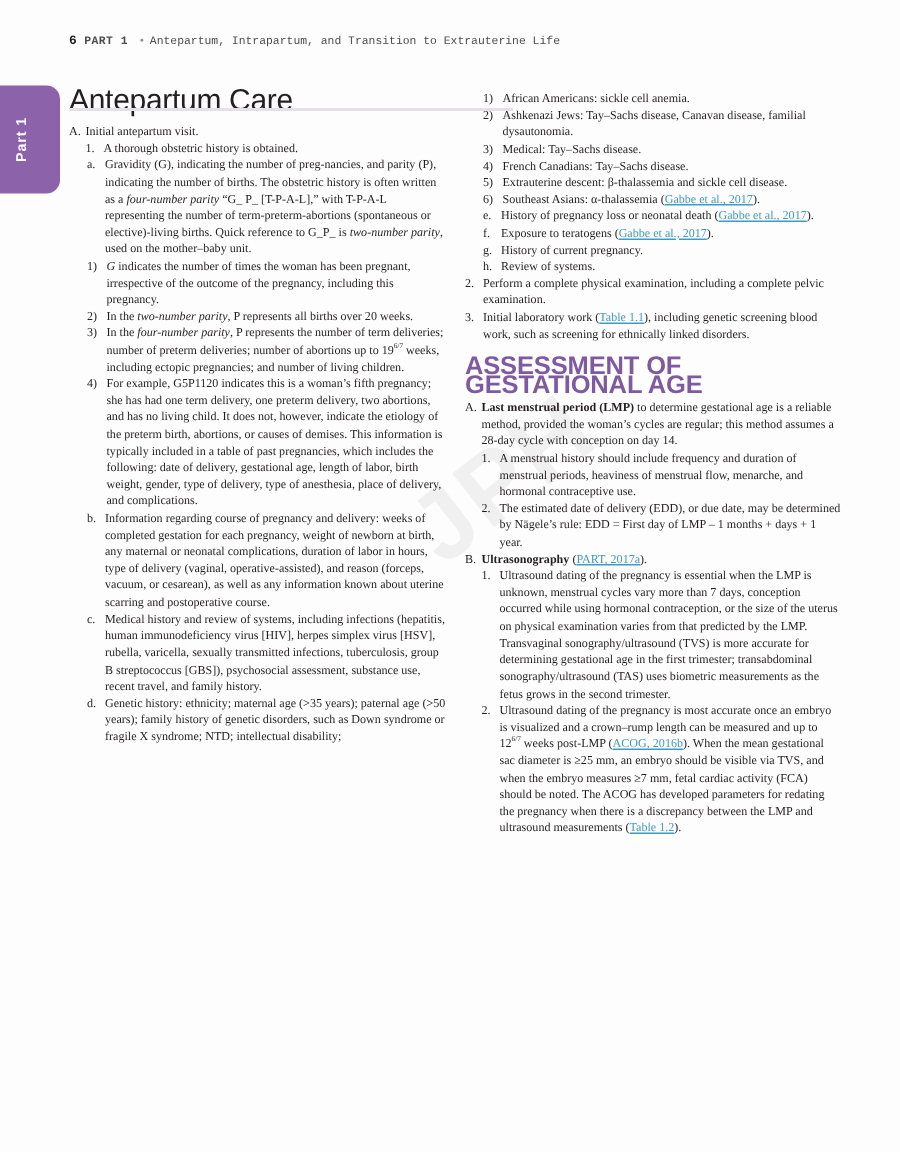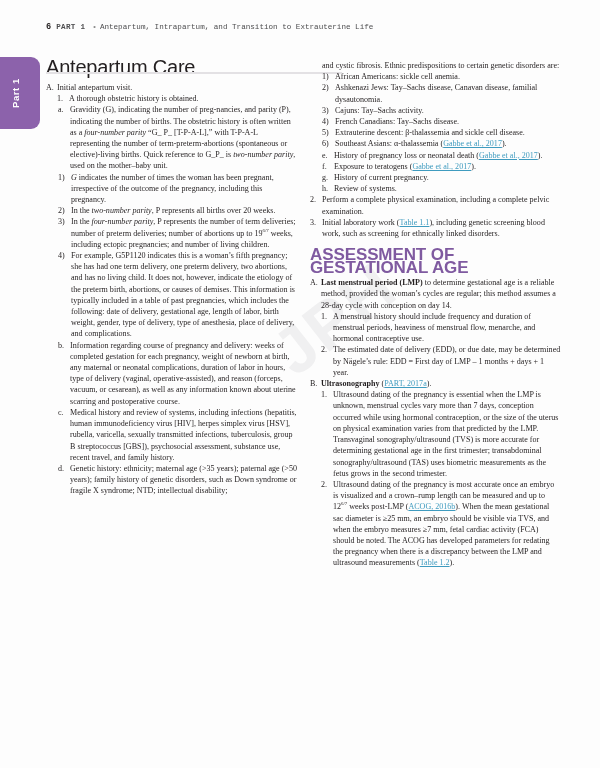--- a/index.html
+++ b/index.html
@@ -231,35 +231,32 @@
 
     <div class="lvl lvl-la">
       <span class="mk">d.</span>
       <span class="tx">Genetic history: ethnicity; maternal age (&gt;35 years); paternal age (&gt;50 years); family history of genetic disorders, such as Down syndrome or fragile X syndrome; NTD; intellectual disability;</span>
     </div>
 
   </div>
 
   <div class="column" id="col-right">
 
-    <div class="lvl lvl-la" style="margin-left:12px;padding-left:0;">
-      <span class="tx">and cystic fibrosis. Ethnic predispositions to certain genetic disorders are:</span>
-    </div>
 
     <div class="lvl lvl-p">
       <span class="mk">1)</span>
       <span class="tx">African Americans: sickle cell anemia.</span>
     </div>
     <div class="lvl lvl-p">
       <span class="mk">2)</span>
       <span class="tx">Ashkenazi Jews: Tay–Sachs disease, Canavan disease, familial dysautonomia.</span>
     </div>
     <div class="lvl lvl-p">
       <span class="mk">3)</span>
-      <span class="tx">Cajuns: Tay–Sachs activity.</span>
+      <span class="tx">Medical: Tay–Sachs disease.</span>
     </div>
     <div class="lvl lvl-p">
       <span class="mk">4)</span>
       <span class="tx">French Canadians: Tay–Sachs disease.</span>
     </div>
     <div class="lvl lvl-p">
       <span class="mk">5)</span>
       <span class="tx">Extrauterine descent: β-thalassemia and sickle cell disease.</span>
     </div>
     <div class="lvl lvl-p">

